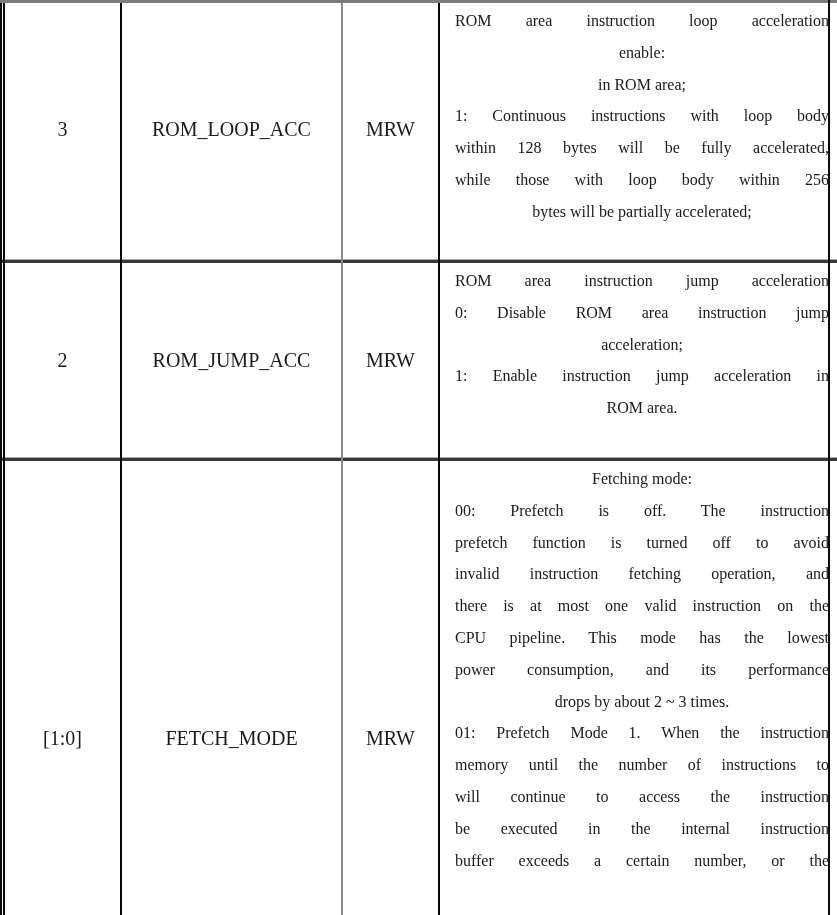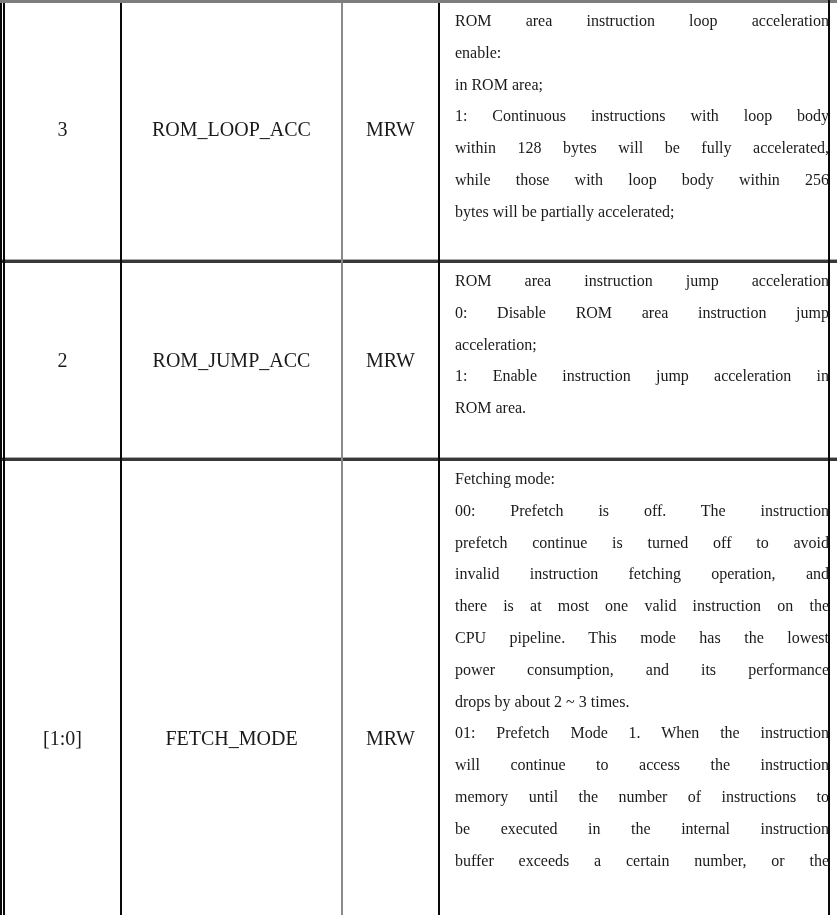--- a/index.html
+++ b/index.html
@@ -46,21 +46,21 @@
     box-sizing: border-box;
     padding: 2px 7px 0 7px;
     font-size: 16px;
     line-height: 31.8px;
     white-space: normal;
     margin-left: 8px;
   }
   .r1 { top: 3px;   height: 253px; }
   .r2 { top: 263px; height: 194px; }
   .r3 { top: 461px; height: 554px; } 
-  .dline { text-align: left; }
+  .dline { text-align: center; }
   .dline.just { text-align: justify; text-align-last: justify; }
 </style>
 </head>
 <body>
 
 <div class="page">
 
   <div class="topline"></div>
   <div class="rowline hl1"></div>
   <div class="rowline hl2"></div>
@@ -94,26 +94,26 @@
       <div class="dline just">1: Enable instruction jump acceleration in</div>
       <div class="dline">ROM area.</div>
     </div>
 
   <div class="cell c1 r3">[1:0]</div>
   <div class="cell c2 r3">FETCH_MODE</div>
   <div class="cell c3 r3">MRW</div>
   <div class="cell c4 r3">
       <div class="dline">Fetching mode:</div>
       <div class="dline just">00: Prefetch is off. The instruction</div>
-      <div class="dline just">prefetch continue is turned off to avoid</div>
+      <div class="dline just">prefetch function is turned off to avoid</div>
       <div class="dline just">invalid instruction fetching operation, and</div>
       <div class="dline just">there is at most one valid instruction on the</div>
       <div class="dline just">CPU pipeline. This mode has the lowest</div>
       <div class="dline just">power consumption, and its performance</div>
       <div class="dline">drops by about 2 ~ 3 times.</div>
       <div class="dline just">01: Prefetch Mode 1. When the instruction</div>
+      <div class="dline just">memory until the number of instructions to</div>
       <div class="dline just">will continue to access the instruction</div>
-      <div class="dline just">memory until the number of instructions to</div>
       <div class="dline just">be executed in the internal instruction</div>
       <div class="dline just">buffer exceeds a certain number, or the</div>
     </div>
 
 </div>
 
 </body></html>

